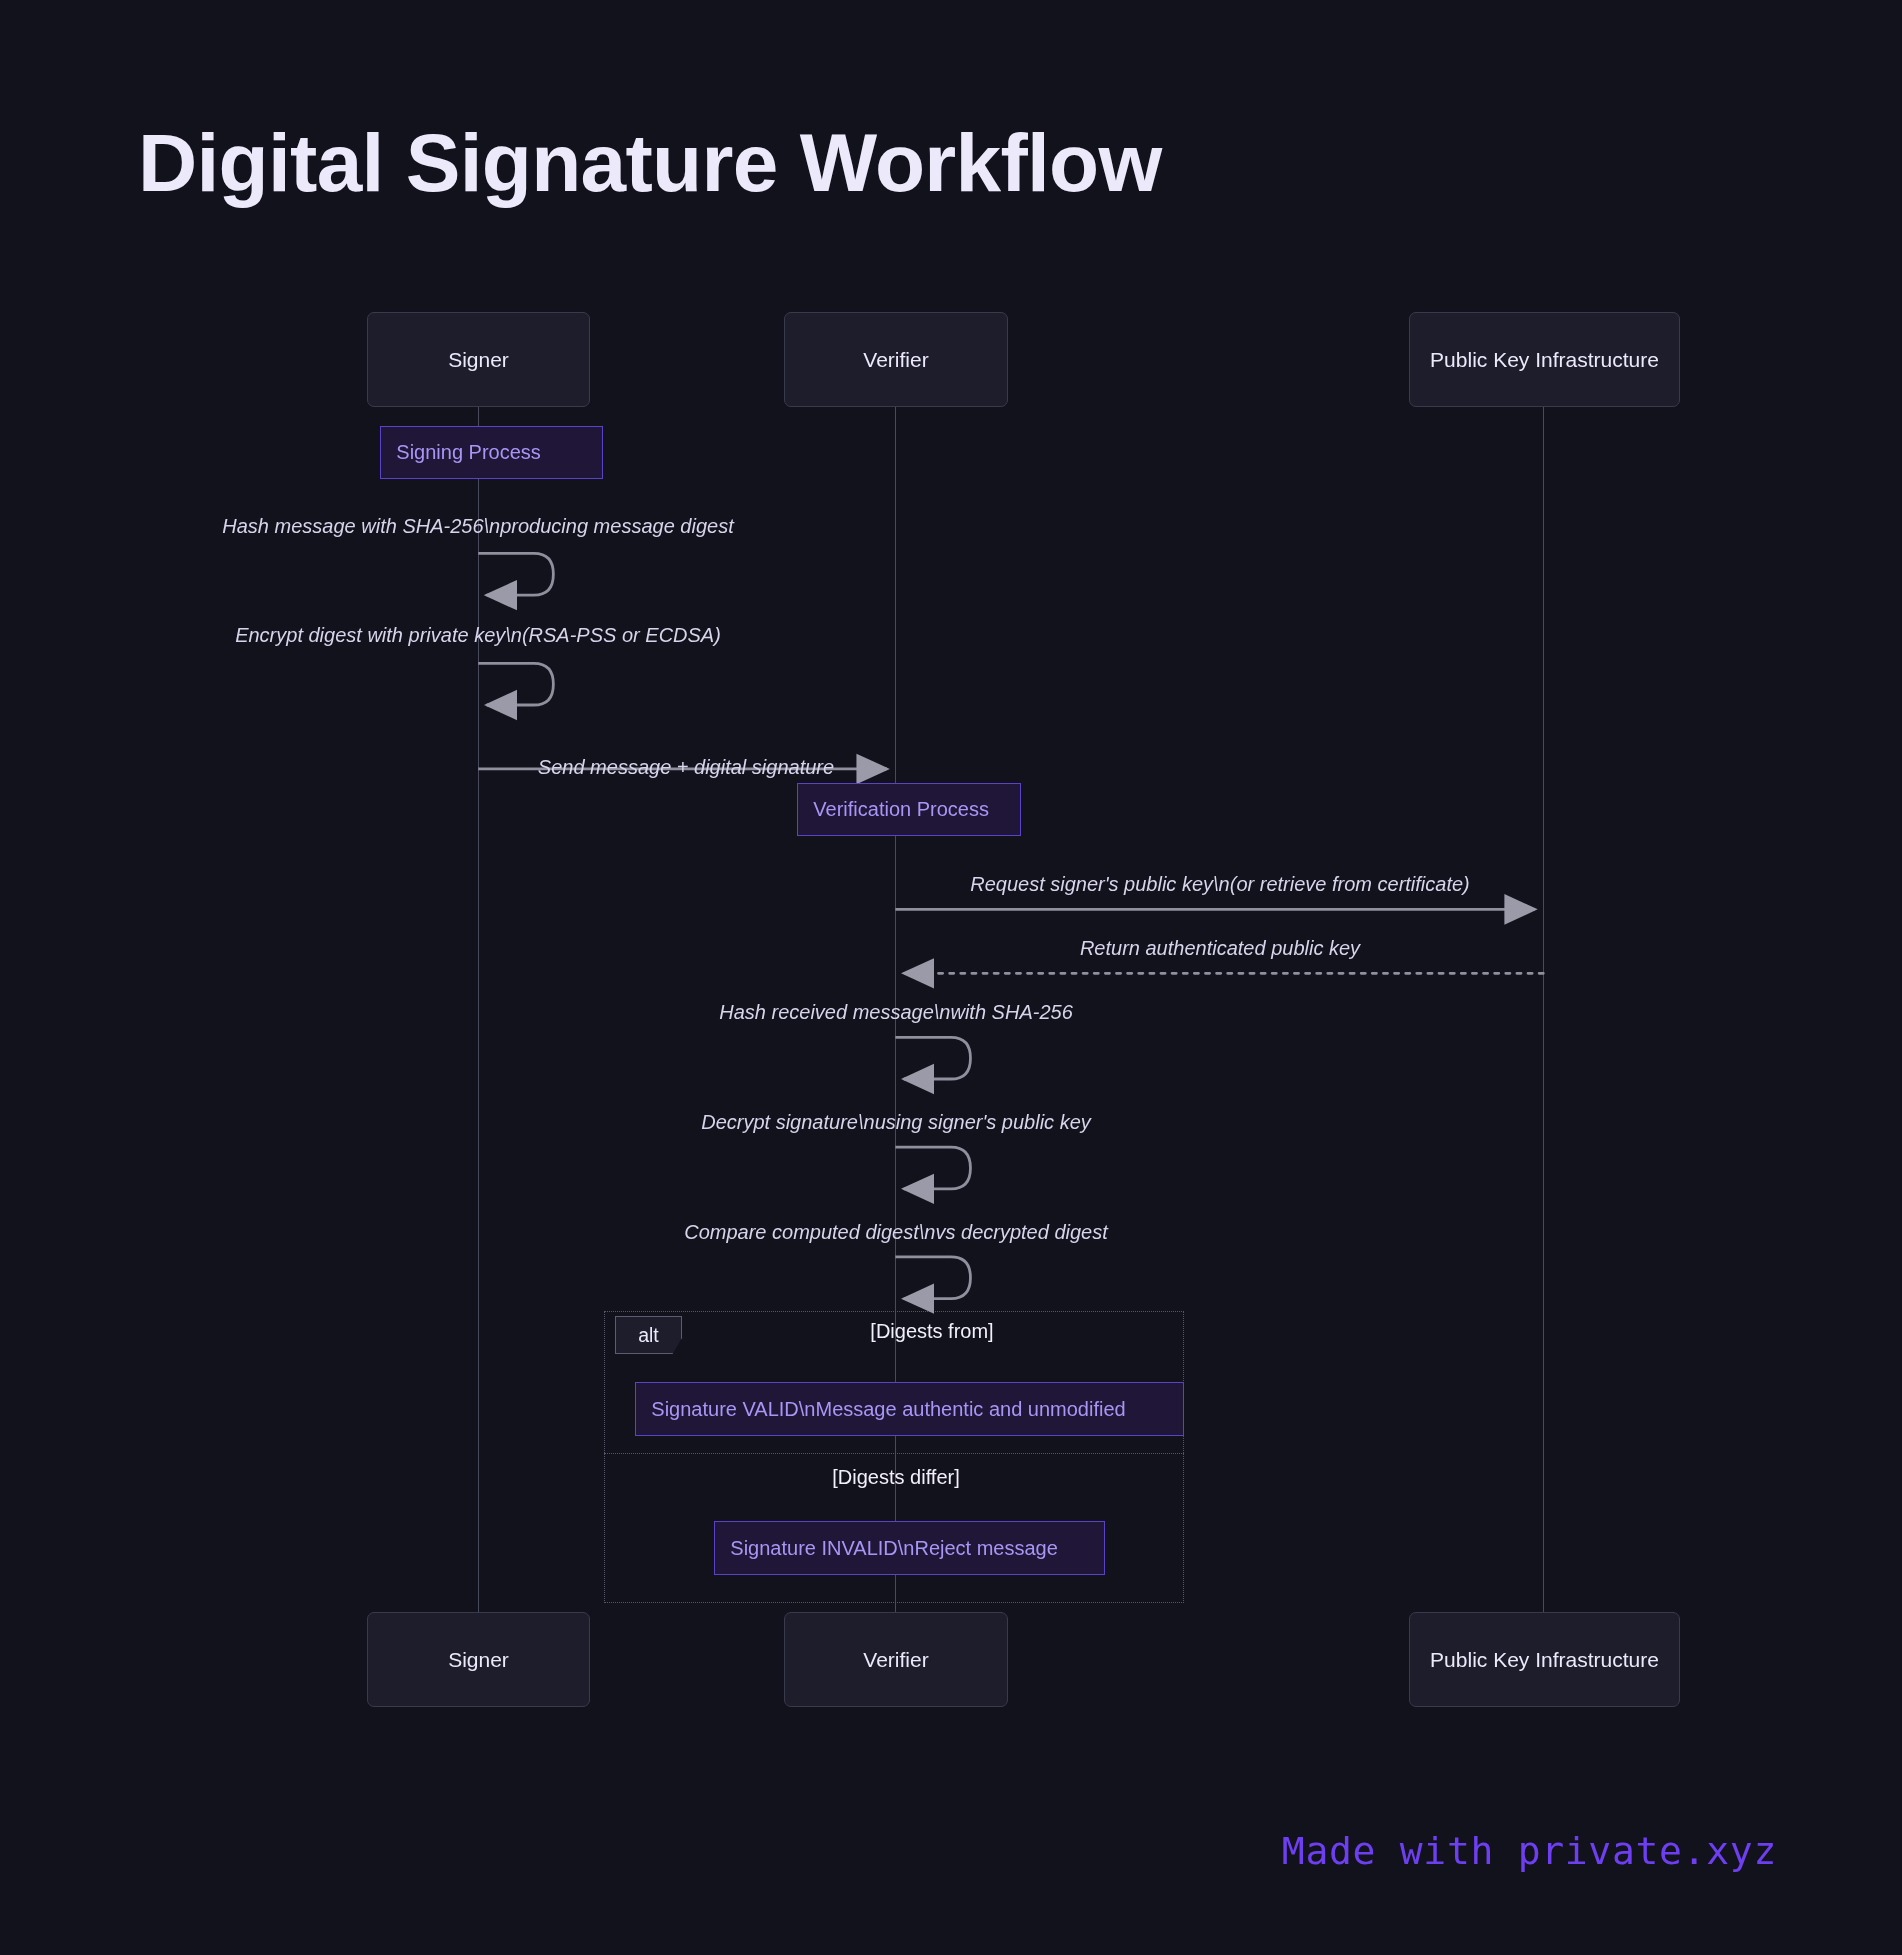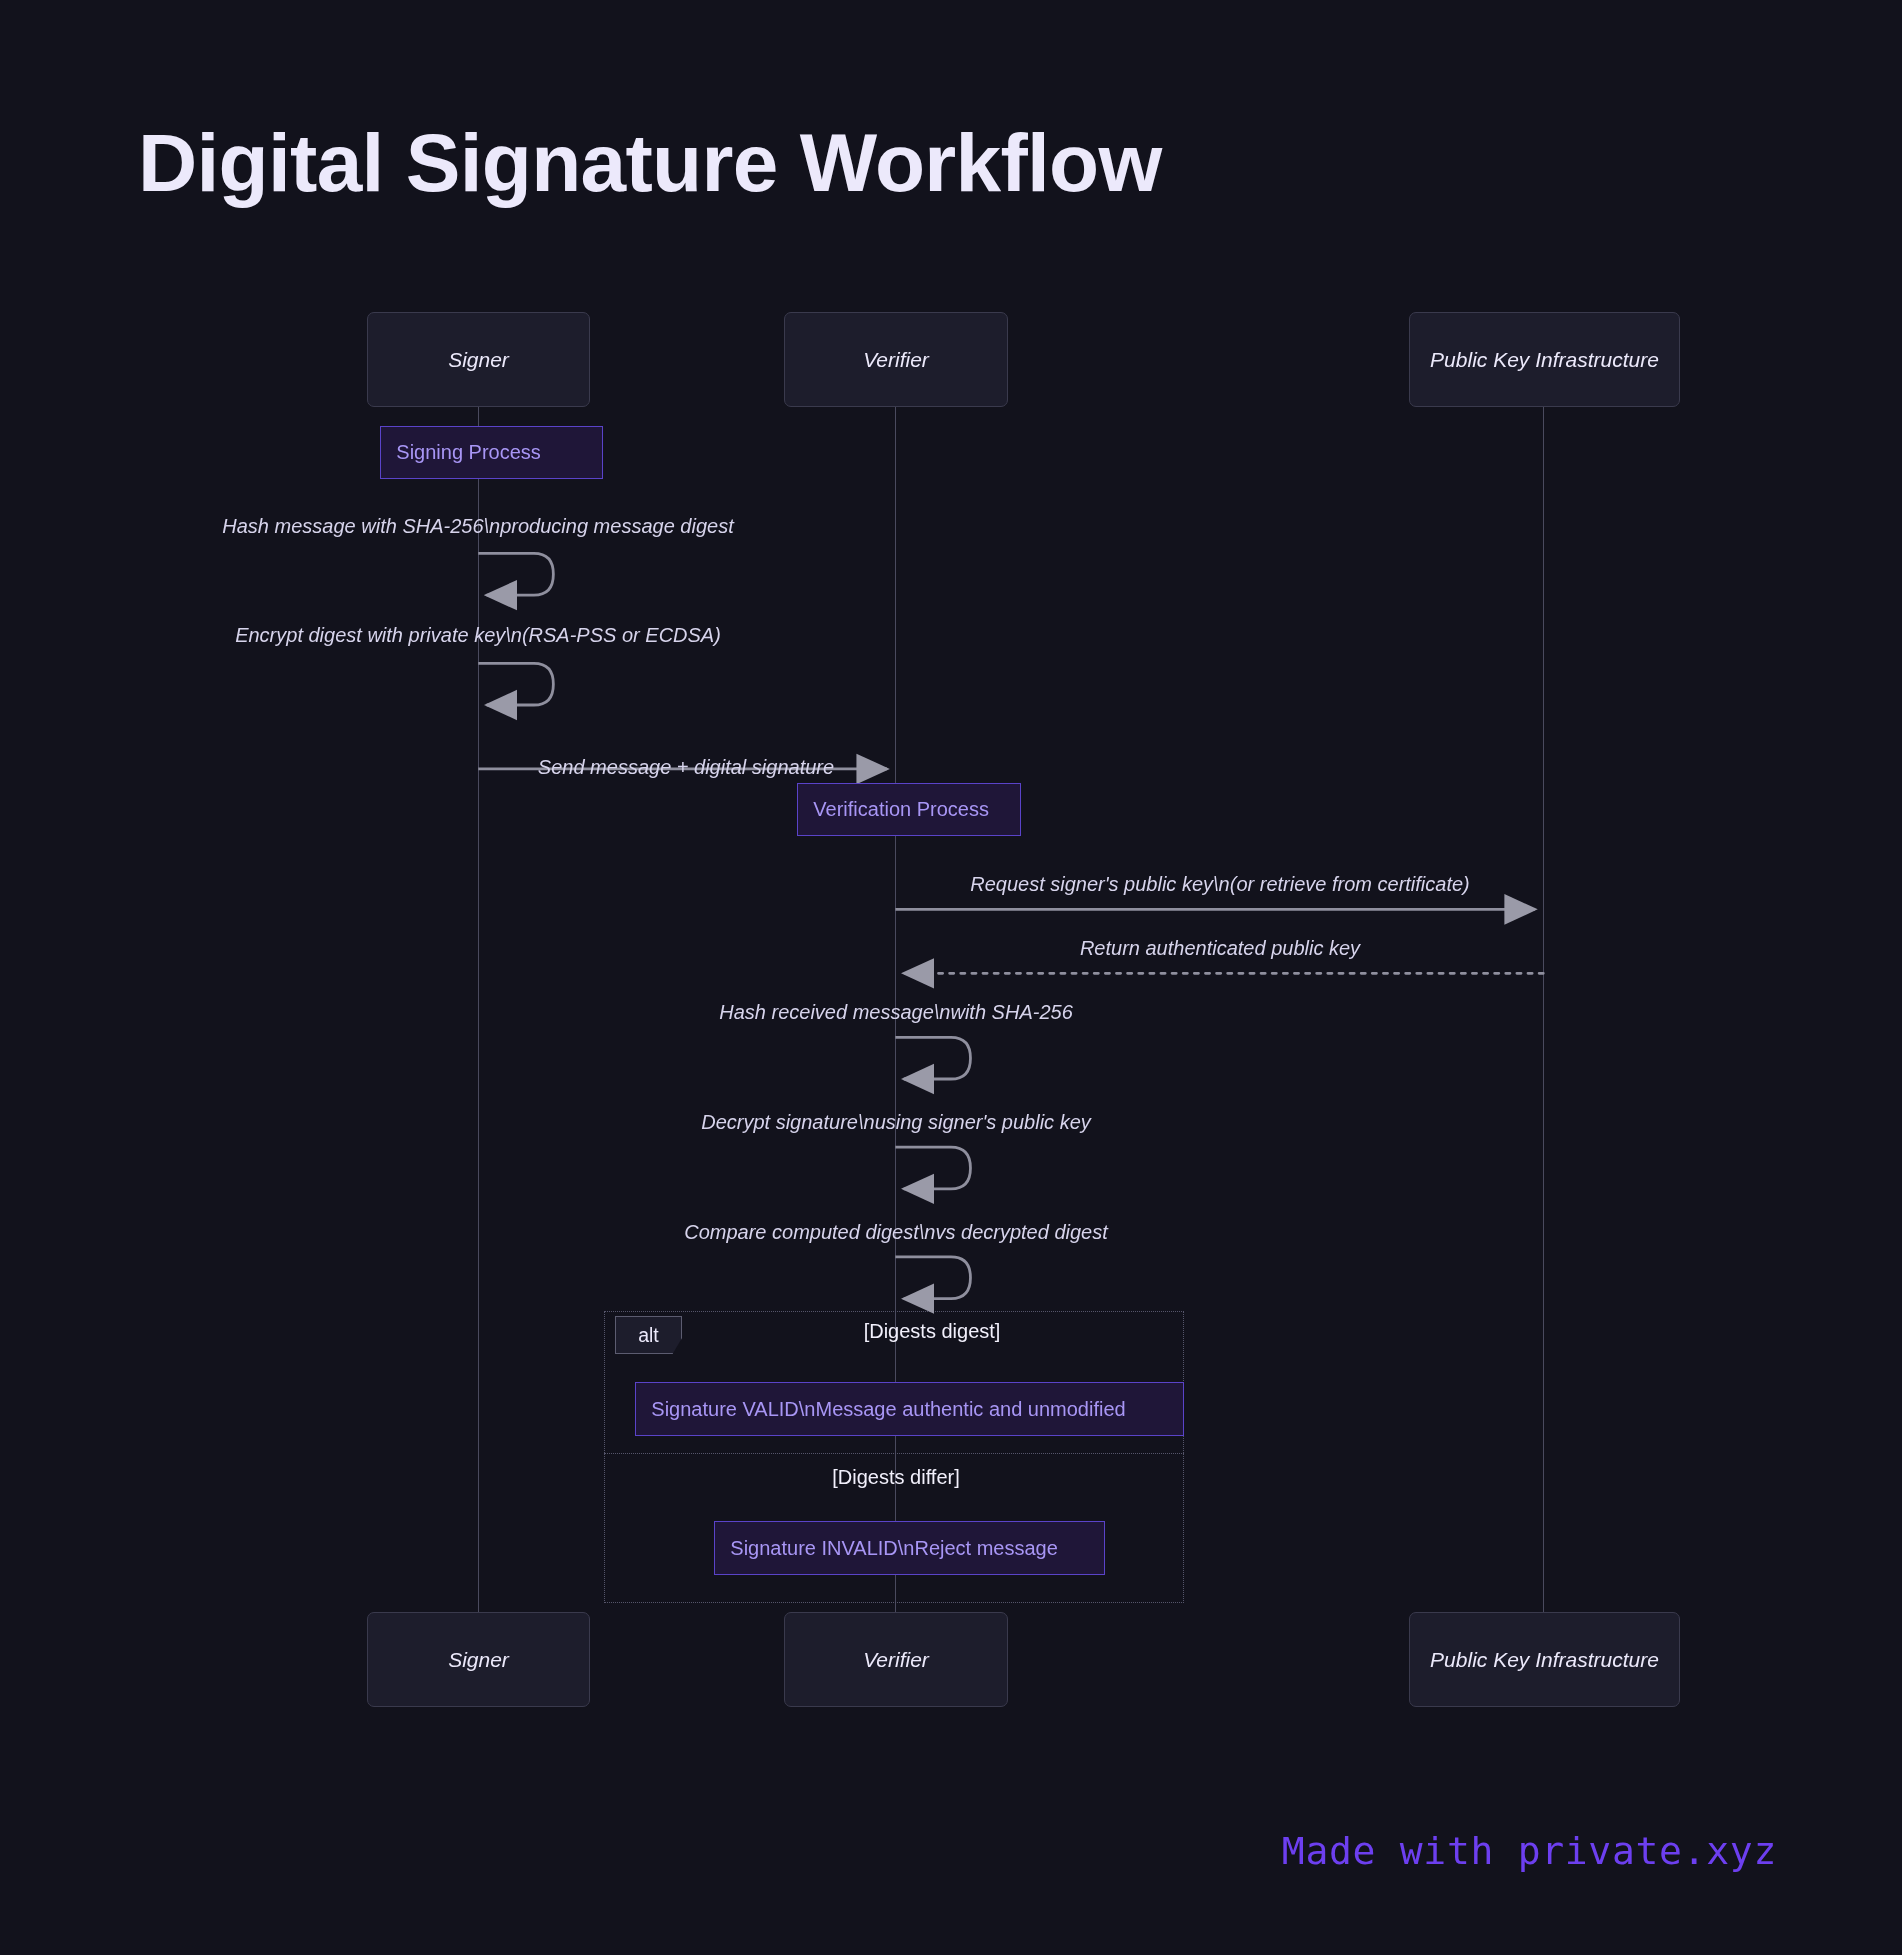--- a/index.html
+++ b/index.html
@@ -43,21 +43,20 @@
     border-radius: 7px;
     display: flex;
     align-items: center;
     justify-content: center;
     color: #ece9fb;
     font-size: 21px;
     font-weight: 400;
     text-align: center;
     white-space: nowrap;
     z-index: 4;
-    font-style: italic;
   }
 
   
   .lifeline {
     position: absolute;
     width: 1.4px;
     background: #4a4a5e;
     z-index: 1;
   }
 
@@ -189,21 +188,21 @@
   <div class="msg-label center" style="left:1220px; top:937px;">Return authenticated public key</div>
   <div class="msg-label center" style="left:896px; top:1001px;">Hash received message\nwith SHA-256</div>
   <div class="msg-label center" style="left:896px; top:1111px;">Decrypt signature\nusing signer's public key</div>
   <div class="msg-label center" style="left:896px; top:1221px;">Compare computed digest\nvs decrypted digest</div>
 
   <div class="alt-frame" style="left:604px; top:1311px; width:580px; height:292px;"></div>
   <div class="alt-divider" style="left:604px; top:1453px; width:580px;"></div>
   <div class="alt-tab" style="left:615px; top:1316px; width:67px; height:38px;text-align:right;">
     <span>alt</span>
   </div>
-  <div class="alt-cond" style="left:932px; top:1320px;">[Digests digest]</div>
+  <div class="alt-cond" style="left:932px; top:1320px;">[Digests from]</div>
   <div class="alt-cond" style="left:896px; top:1466px;">[Digests differ]</div>
 
   <div class="participant" style="left:367px; top:1612px; width:223px; height:95px;">
     <span>Signer</span>
   </div>
   <div class="participant" style="left:784px; top:1612px; width:224px; height:95px;">
     <span>Verifier</span>
   </div>
   <div class="participant" style="left:1409px; top:1612px; width:271px; height:95px;">
     <span>Public Key Infrastructure</span>

